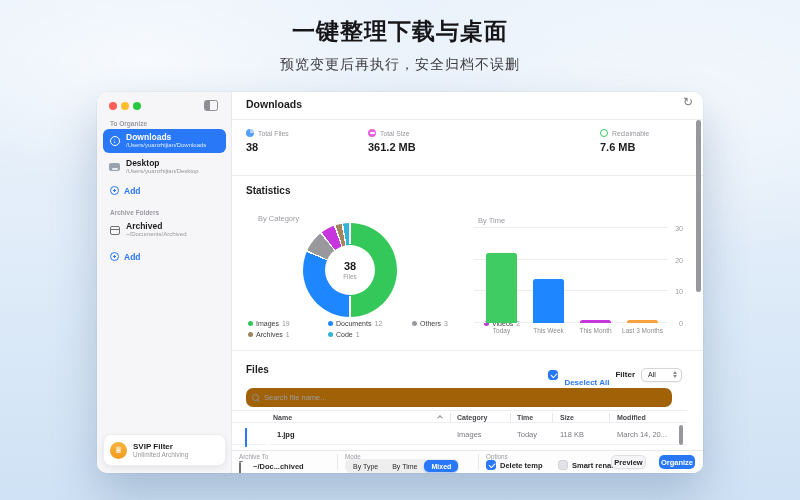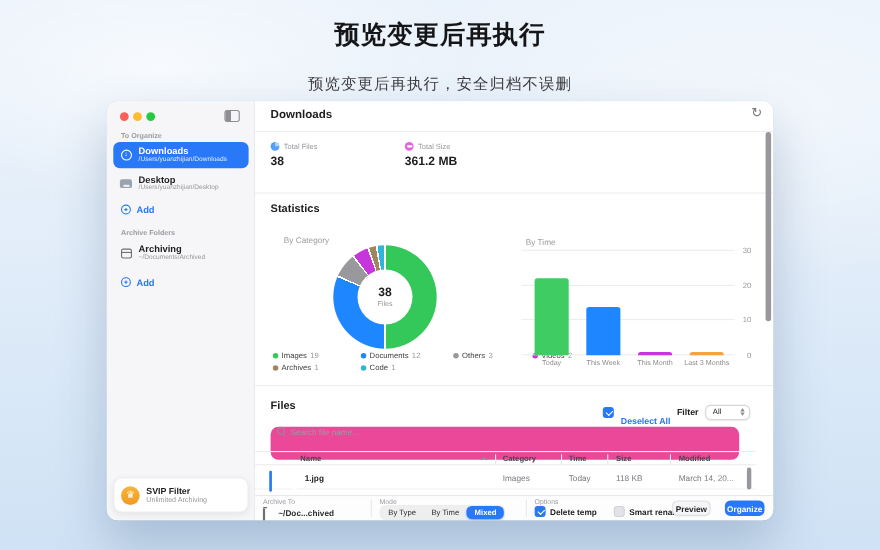--- a/index.html
+++ b/index.html
@@ -9,21 +9,21 @@
     background:
       radial-gradient(420px 180px at 18% 12%, rgba(255,255,255,.65), rgba(255,255,255,0) 70%),
       radial-gradient(500px 220px at 85% 20%, rgba(255,255,255,.5), rgba(255,255,255,0) 70%),
       linear-gradient(180deg,#eaf2fb 0%,#e2edf9 45%,#cfe2f5 100%);
     position:relative; color:#1d1d1f;
   }
   .abs { position:absolute; }
 
   
   .hero-title { top:16px; left:0; width:100%; text-align:center; font-size:23px; font-weight:700; color:#161618; letter-spacing:1px;}
-  .hero-subtitle { top:56px; left:0; width:100%; text-align:center; font-size:14px; font-weight:500; color:#3d3d40; letter-spacing:1px;margin-top:12px;}
+  .hero-subtitle { top:56px; left:0; width:100%; text-align:center; font-size:14px; font-weight:500; color:#3d3d40; letter-spacing:1px;}
 
   
   .window { left:97px; top:92px; width:606px; height:381px; background:#fff; border-radius:10px;
     box-shadow:0 22px 45px rgba(60,90,130,.28), 0 0 0 .5px rgba(0,0,0,.06); overflow:hidden; }
   .sidebar { left:0; top:0; width:135px; height:100%; background:#f6f6f8; border-right:1px solid #e9e9eb; }
   .main { left:135px; top:0; width:471px; height:100%; background:#fff; }
 
   
   .dot { width:8px; height:8px; border-radius:50%; }
   .tl-red{ background:var(--traffic-red,#ff5f57);} .tl-yellow{ background:var(--traffic-yellow,#febc2e);} .tl-green{ background:var(--traffic-green,#28c840);}
@@ -99,21 +99,21 @@
   .cb.checked { background:var(--accent,#2878f7); border-color:var(--accent,#2878f7); }
   .cb.checked::after { content:""; position:absolute; left:2px; top:2.4px; width:4.5px; height:2.5px;
     border-left:1.4px solid #fff; border-bottom:1.4px solid #fff; transform:rotate(-45deg); }
   .files-cluster { display:flex; align-items:center; gap:6px; font-size:8px; }
   .filter-select { width:41px; height:14px; background:#fff; border:1px solid #d5d5da; border-radius:5px;
     display:flex; align-items:center; justify-content:space-between; padding:0 4px 0 6px; font-size:7px; box-shadow:0 .5px 1.5px rgba(0,0,0,.08);}
   .stepper { display:flex; flex-direction:column; gap:1.5px; }
   .stepper i { width:0; height:0; border-left:2.6px solid transparent; border-right:2.6px solid transparent; }
   .stepper .up { border-bottom:3px solid #8a8a90; }
   .stepper .dn { border-top:3px solid #8a8a90; }
-  .search-box { width:426px; height:30px; background:#ec4899; border-radius:7px; display:flex; align-items:flex-start; padding-left:6px; }
+  .search-box { width:426px; height:19px; background:#a16207; border-radius:7px; display:flex; align-items:center; padding-left:6px; }
   .mag { width:8px; height:8px; position:relative; margin-right:4px; flex:none;}
   .mag::before { content:""; position:absolute; left:0; top:0; width:5px; height:5px; border:1.1px solid #8e8e93; border-radius:50%; }
   .mag::after { content:""; position:absolute; left:5.4px; top:5.8px; width:3px; height:1.1px; background:#8e8e93; transform:rotate(45deg); transform-origin:left center;}
   .search-box input { border:0; outline:0; background:transparent; font-size:7.5px; width:200px; font-family:inherit; color:#1d1d1f;}
   .search-box input::placeholder { color:#9b9ba0; }
   .th { font-size:7px; font-weight:700; color:#48484c; }
   .td { font-size:7.5px; color:#7a7a80; }
   .td-name { color:#1d1d1f; font-weight:600; }
   .colsep { position:absolute; top:2px; height:9px; width:1px; background:#e7e7ea; }
   .sort-chevron { width:4px; height:4px; border-left:1.2px solid #8e8e93; border-top:1.2px solid #8e8e93; transform:rotate(45deg); }
@@ -134,21 +134,21 @@
   .seg-btn { height:12px; display:flex; align-items:center; padding:0 7px; font-size:7px; color:#2c2c2e; border-radius:5px; }
   .seg-btn.selected { background:var(--accent,#2878f7); color:#fff; font-weight:600; box-shadow:0 1px 2px rgba(40,120,247,.4);}
   .opt { display:flex; align-items:center; gap:4px; font-size:7.5px; font-weight:600; color:#1d1d1f;}
   .btn { height:14px; display:flex; align-items:center; justify-content:center; border-radius:5px; font-size:7.5px; font-weight:600; }
   .btn-preview { width:35px; background:#f5f5f7; border:1px solid #e0e0e4; color:#1d1d1f; box-shadow:0 .5px 1.5px rgba(0,0,0,.06);}
   .btn-organize { width:36px; background:var(--accent,#2878f7); color:#fff; }
 </style>
 </head>
 <body>
 
-<div class="abs hero-title">预览变更后再执行</div>
+<div class="abs hero-title">一键整理下载与桌面</div>
 <div class="abs hero-subtitle">预览变更后再执行，安全归档不误删</div>
 
 <div class="abs window">
 
   <div class="abs sidebar">
     <div class="abs dot tl-red" style="left:12px;top:10px"></div>
     <div class="abs dot tl-yellow" style="left:24px;top:10px"></div>
     <div class="abs dot tl-green" style="left:36px;top:10px"></div>
     <div class="abs toggle-icon" style="left:107px;top:8px"></div>
 
@@ -179,21 +179,21 @@
       <span>Add</span>
     </div>
 
     <div class="abs side-label" style="left:13px;top:117px">Archive Folders</div>
 
     <div class="abs side-item" style="left:6px;top:126px">
       <span class="ic">
           <span class="archivebox"></span>
         </span>
       <span>
-        <div class="tt">Archiving</div>
+        <div class="tt">Archived</div>
         <div class="pp">~/Documents/Archived</div>
       </span>
     </div>
 
     <div class="abs add-row" style="left:13px;top:160px">
       <span class="plus-ic"></span>
       <span>Add</span>
     </div>
 
     <div class="abs member-card" style="left:6px;top:342px">
@@ -217,20 +217,27 @@
           <span>Total Files</span>
         </div>
       <div class="stat-val">38</div>
     </div>
     <div class="abs stat" style="left:136px;top:37px">
       <div class="stat-top">
           <span class="si si-disk" style="--c: #e664dd;"></span>
           <span>Total Size</span>
         </div>
       <div class="stat-val">361.2 MB</div>
+    </div>
+    <div class="abs stat" style="left:368px;top:37px">
+      <div class="stat-top">
+          <span class="si si-reclaim" style="--c: #35c759;"></span>
+          <span>Reclaimable</span>
+        </div>
+      <div class="stat-val">7.6 MB</div>
     </div>
 
     <div class="abs hdiv" style="top:83px"></div>
 
     <div class="abs sec-heading" style="left:14px;top:93px">Statistics</div>
     <div class="abs chart-label" style="left:26px;top:122px">By Category</div>
 
     <div class="abs donut" style="left: 71px; top: 131px; background: conic-gradient(rgb(255, 255, 255) 0deg, rgb(255, 255, 255) 1.1deg, rgb(52, 199, 89) 1.1deg, rgb(52, 199, 89) 178.9deg, rgb(255, 255, 255) 178.9deg, rgb(255, 255, 255) 180deg, rgb(255, 255, 255) 180deg, rgb(255, 255, 255) 181.1deg, rgb(30, 135, 255) 181.1deg, rgb(30, 135, 255) 292.584deg, rgb(255, 255, 255) 292.584deg, rgb(255, 255, 255) 293.684deg, rgb(255, 255, 255) 293.684deg, rgb(255, 255, 255) 294.784deg, rgb(152, 152, 157) 294.784deg, rgb(152, 152, 157) 321.005deg, rgb(255, 255, 255) 321.005deg, rgb(255, 255, 255) 322.105deg, rgb(255, 255, 255) 322.105deg, rgb(255, 255, 255) 323.205deg, rgb(199, 53, 220) 323.205deg, rgb(199, 53, 220) 339.953deg, rgb(255, 255, 255) 339.953deg, rgb(255, 255, 255) 341.053deg, rgb(255, 255, 255) 341.053deg, rgb(255, 255, 255) 342.153deg, rgb(162, 132, 94) 342.153deg, rgb(162, 132, 94) 349.426deg, rgb(255, 255, 255) 349.426deg, rgb(255, 255, 255) 350.526deg, rgb(255, 255, 255) 350.526deg, rgb(255, 255, 255) 351.626deg, rgb(50, 179, 216) 351.626deg, rgb(50, 179, 216) 358.9deg, rgb(255, 255, 255) 358.9deg, rgb(255, 255, 255) 360deg);">
       <div class="donut-hole">
         <div class="donut-val">38</div>

